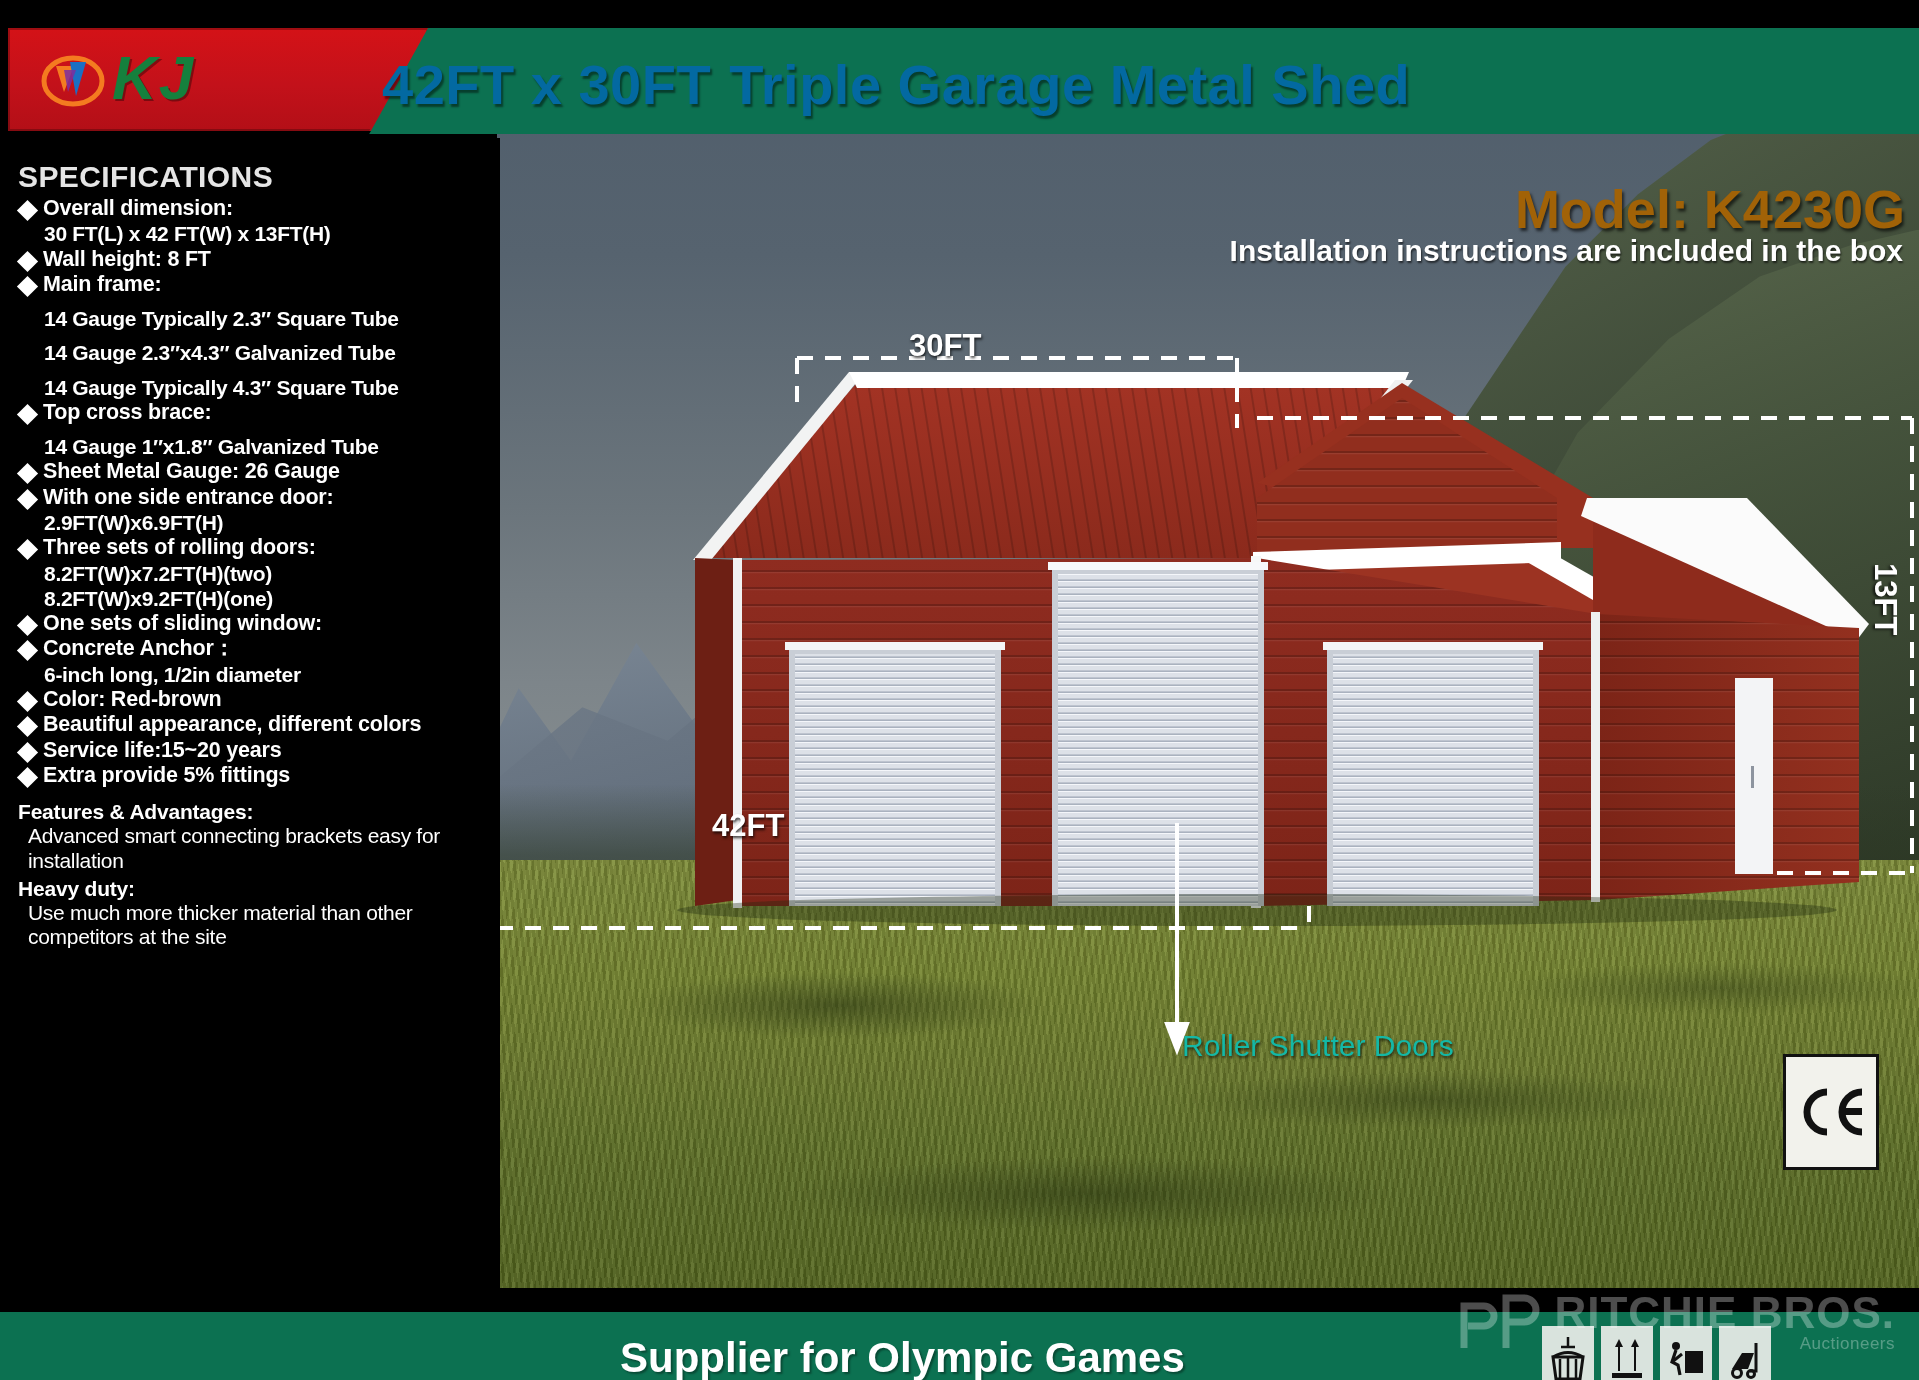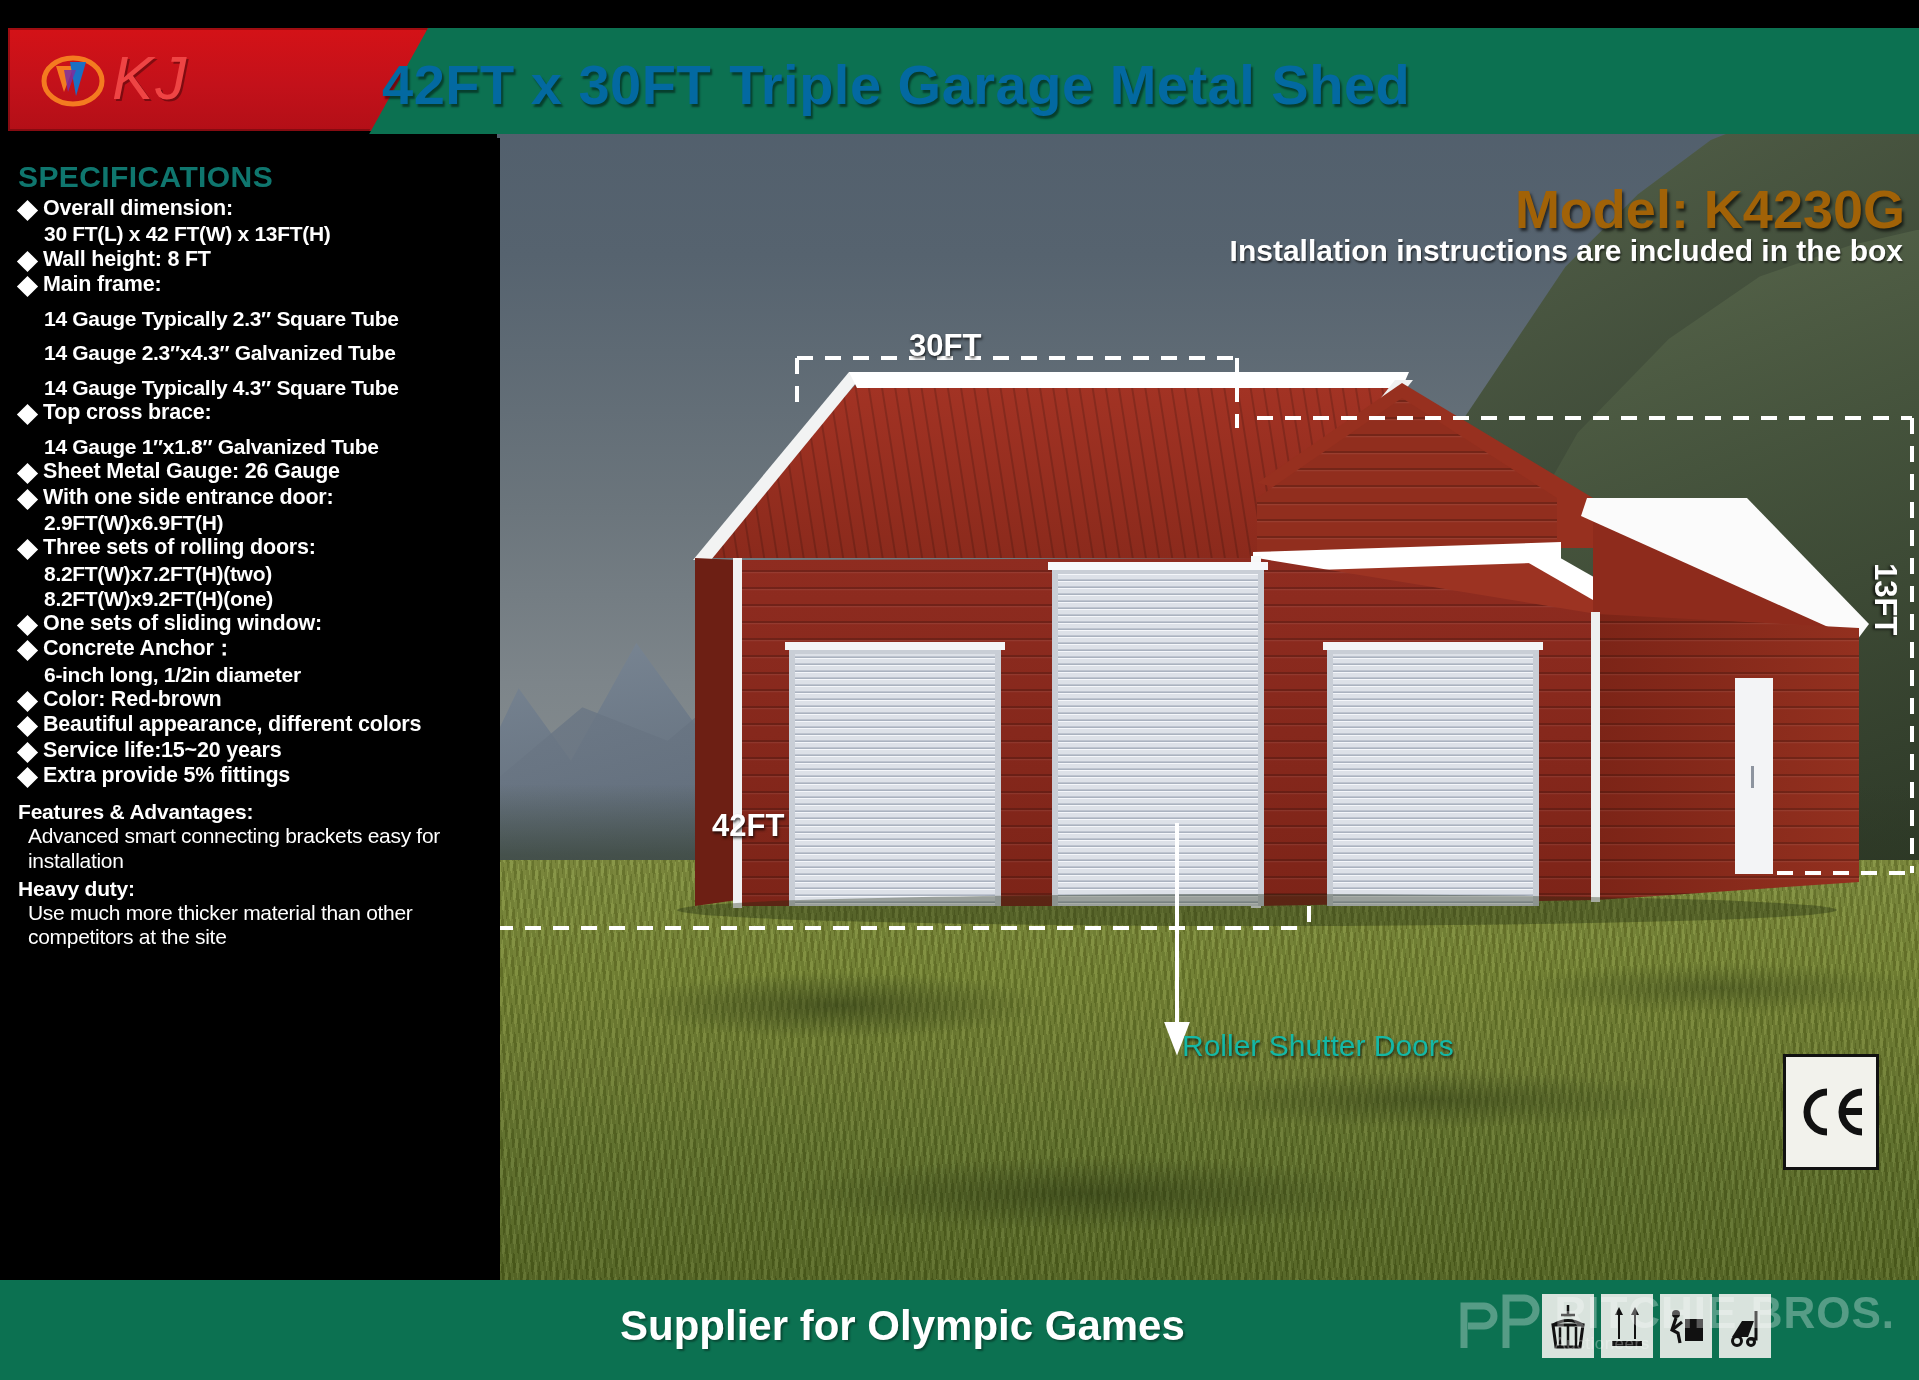--- a/index.html
+++ b/index.html
@@ -83,40 +83,40 @@
   .hdr-red:after{
     content:""; position:absolute; left:0; top:0; width:100%; height:100%;
     clip-path: polygon(0 0, 100% 0, 86% 100%, 0 100%);
     box-shadow: inset 0 0 0 2px rgba(0,0,0,.25);
   }
   .kj-logo {
     position: absolute; left: 40px; top: 24px; width: 66px; height: 58px;
   }
   .kj-text {
     position: absolute; left: 112px; top: 14px;
-    font-size: 62px; font-weight: 400; color: #ef4444;
+    font-size: 62px; font-weight: 700; color: #15803d;
     font-style: italic; letter-spacing: 2px;
     text-shadow: 2px 2px 0 rgba(0,0,0,.35);
   }
   .hdr-title {
     position: absolute; left: 382px; top: 24px;
     font-size: 56px; font-weight: 800; color: #0369a1;
     white-space: nowrap; letter-spacing: .5px;
     text-shadow: 2px 3px 2px rgba(0,0,0,.45);
   }
   .hdr-title .sp { display:inline-block; width: 18px; }
 
   
   .specs {
     position: absolute; left: 0px; top: 138px; width: 500px; bottom: 92px;
     background: #000; color: #fff; padding: 22px 6px 0 18px;
   }
   .specs-title {
     font-size: 30px; font-weight: 800; letter-spacing: .4px;
-    margin-bottom: 2px; color: #0f766e;
+    margin-bottom: 2px; color: #e5e5e5;
   }
   .spec-row { display: flex; align-items: flex-start; line-height: 1.18; }
   .dia {
     flex: 0 0 auto; width: 15px; height: 15px; background: #fff;
     transform: rotate(45deg); margin: 7px 8px 0 2px;
   }
   .spec-txt { font-size: 21.5px; font-weight: 700; letter-spacing: -.2px; }
   .spec-sub {
     font-size: 21px; font-weight: 600; letter-spacing: -.3px;
     margin-left: 26px; line-height: 1.2;
@@ -154,22 +154,23 @@
     display: flex; align-items: center; justify-content: center;
   }
   .roller-lbl {
     position: absolute; left: 1162px; top: 1029px;
     font-size: 30px; font-weight: 500; color: #14b8a6;
     text-shadow: 1px 2px 3px rgba(0,0,0,.7); white-space: nowrap; margin-left: 20px;
   }
 
   
   .footer {
-    position: absolute; left: 0; bottom: 0; width: 100%; height: 100px;
+    position: absolute; left: 0; bottom: 0; width: 100%; height: 68px;
     background: #0c7151;
+    text-align: right;
   }
   .footer-txt {
     position: absolute; left: 620px; top: 22px;
     font-size: 42px; font-weight: 800; color: #fff;
     text-shadow: 2px 2px 2px rgba(0,0,0,.35); white-space: nowrap;
   }
   .ship-icons { position: absolute; right: 148px; top: 14px; display: flex; gap: 7px; }
   .ship-ic {
     width: 52px; height: 64px; background: #d9e3dd;
     display: flex; align-items: center; justify-content: center;

